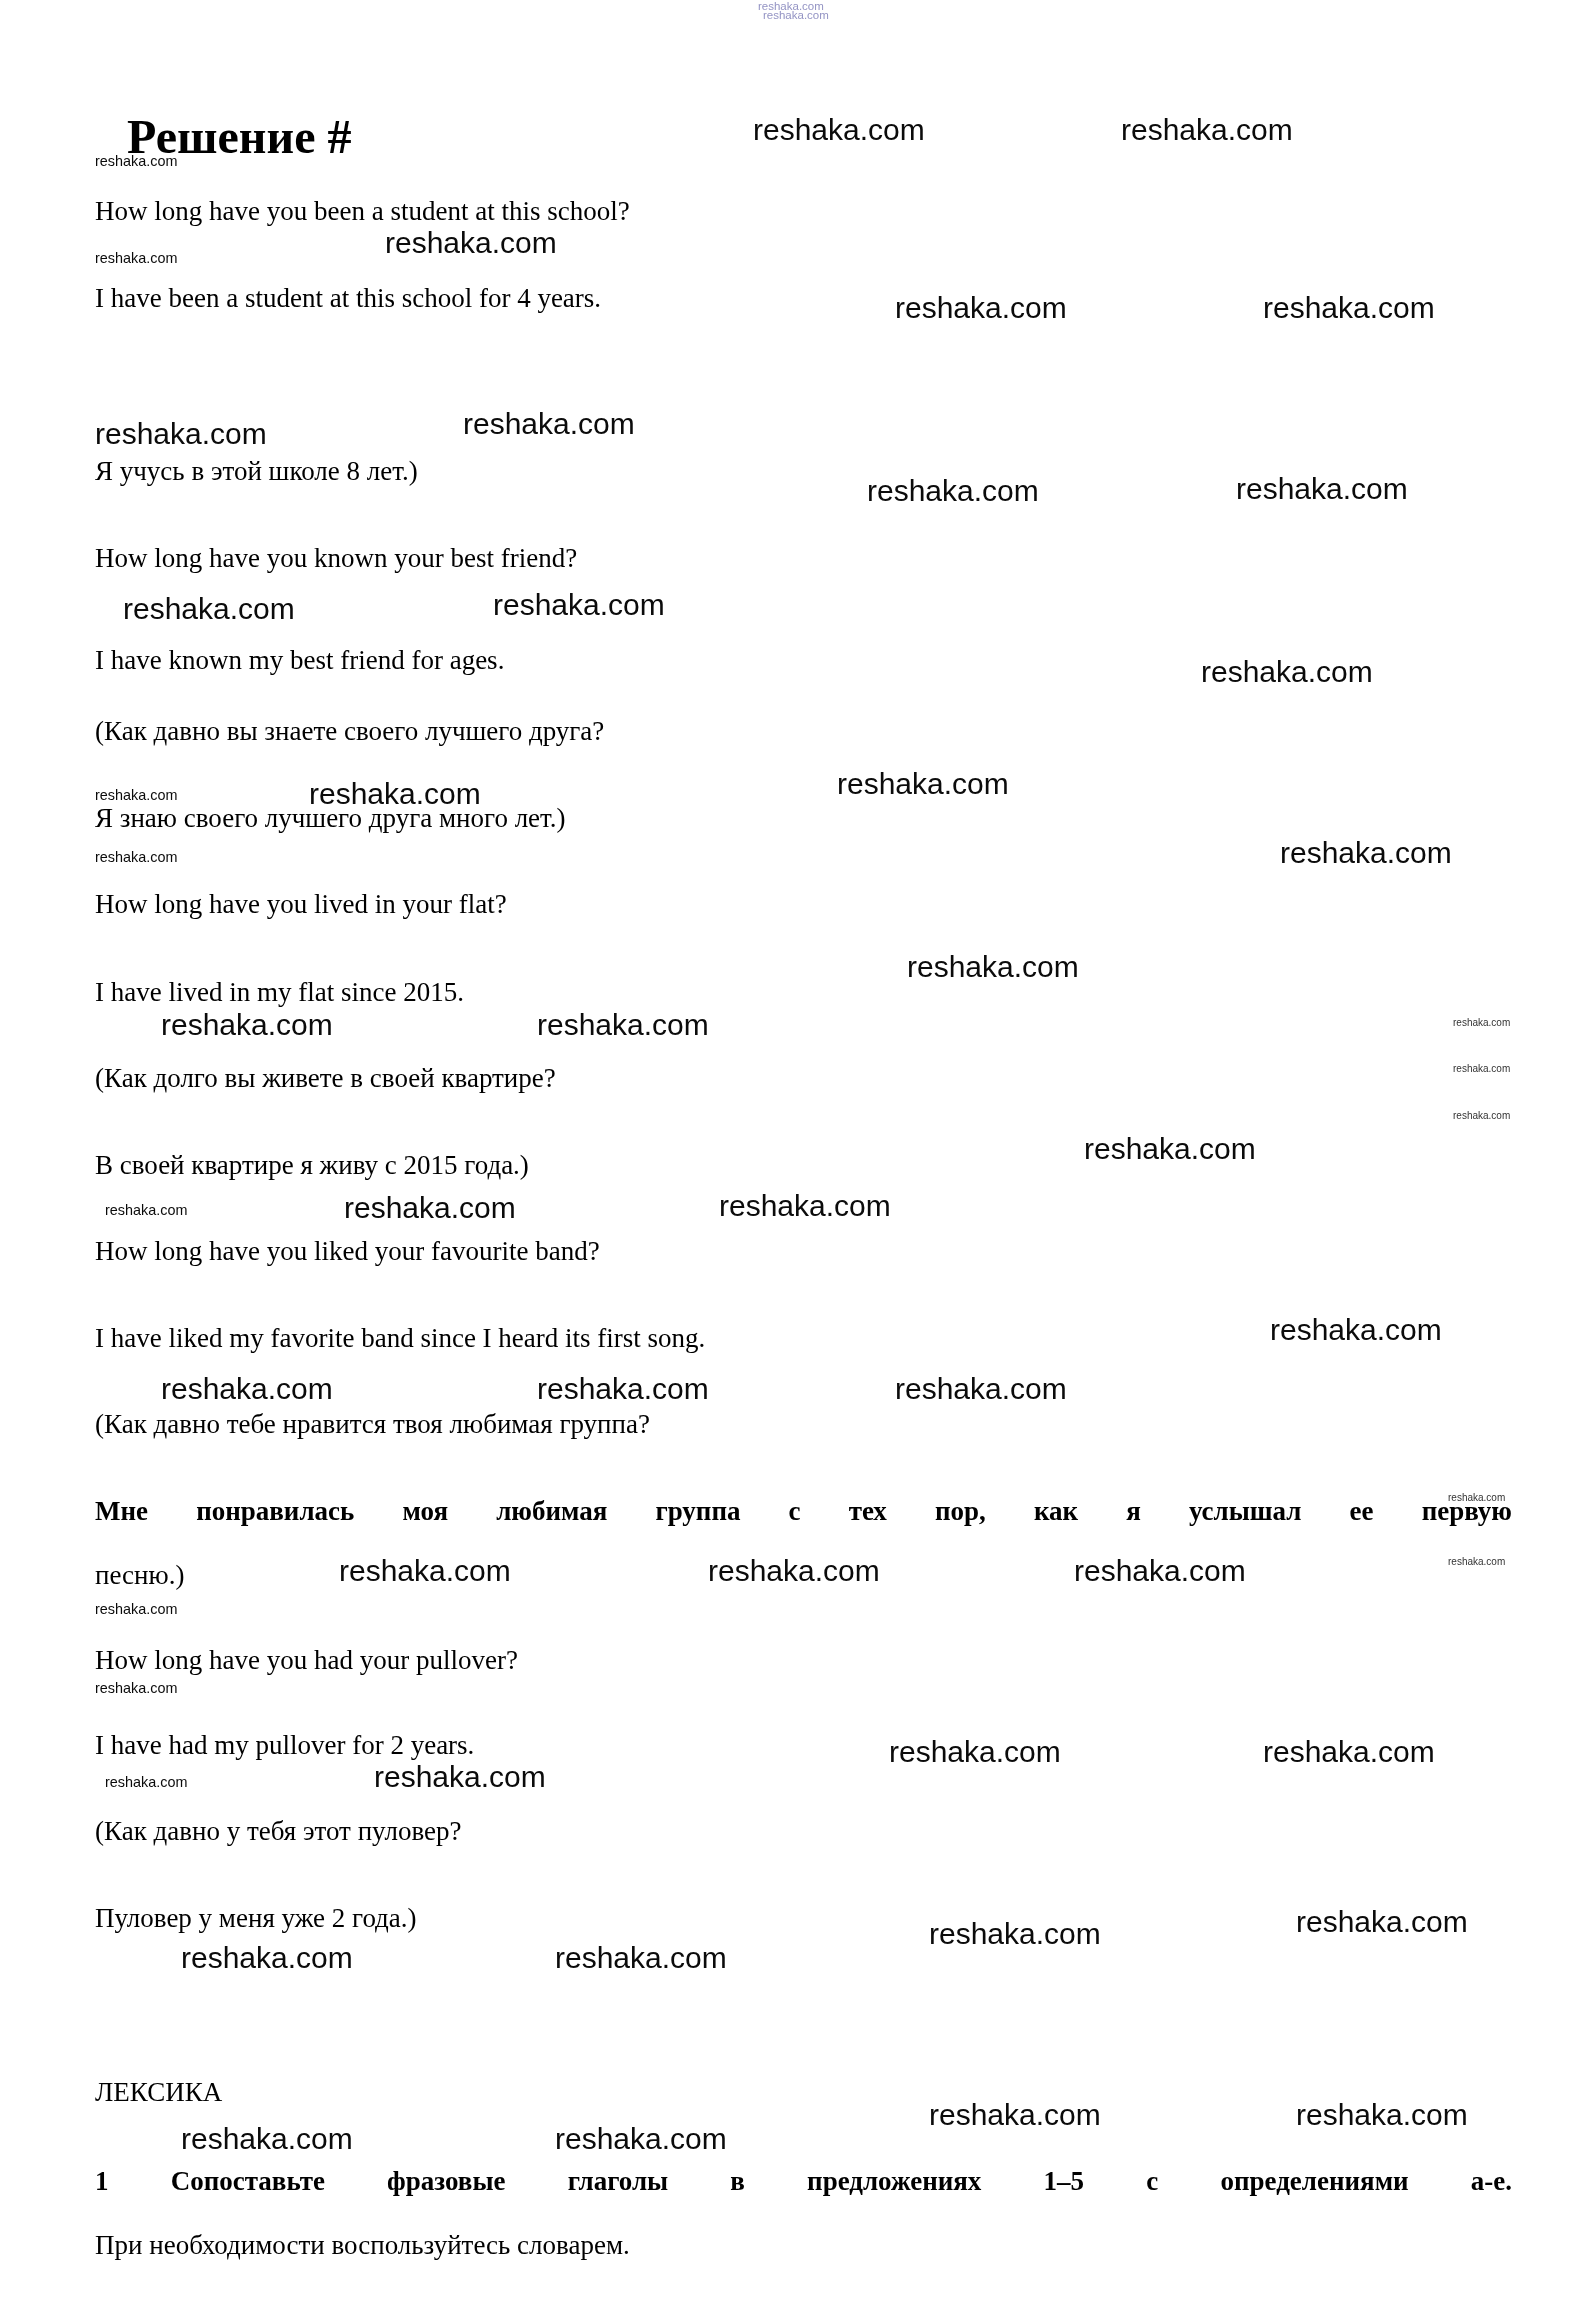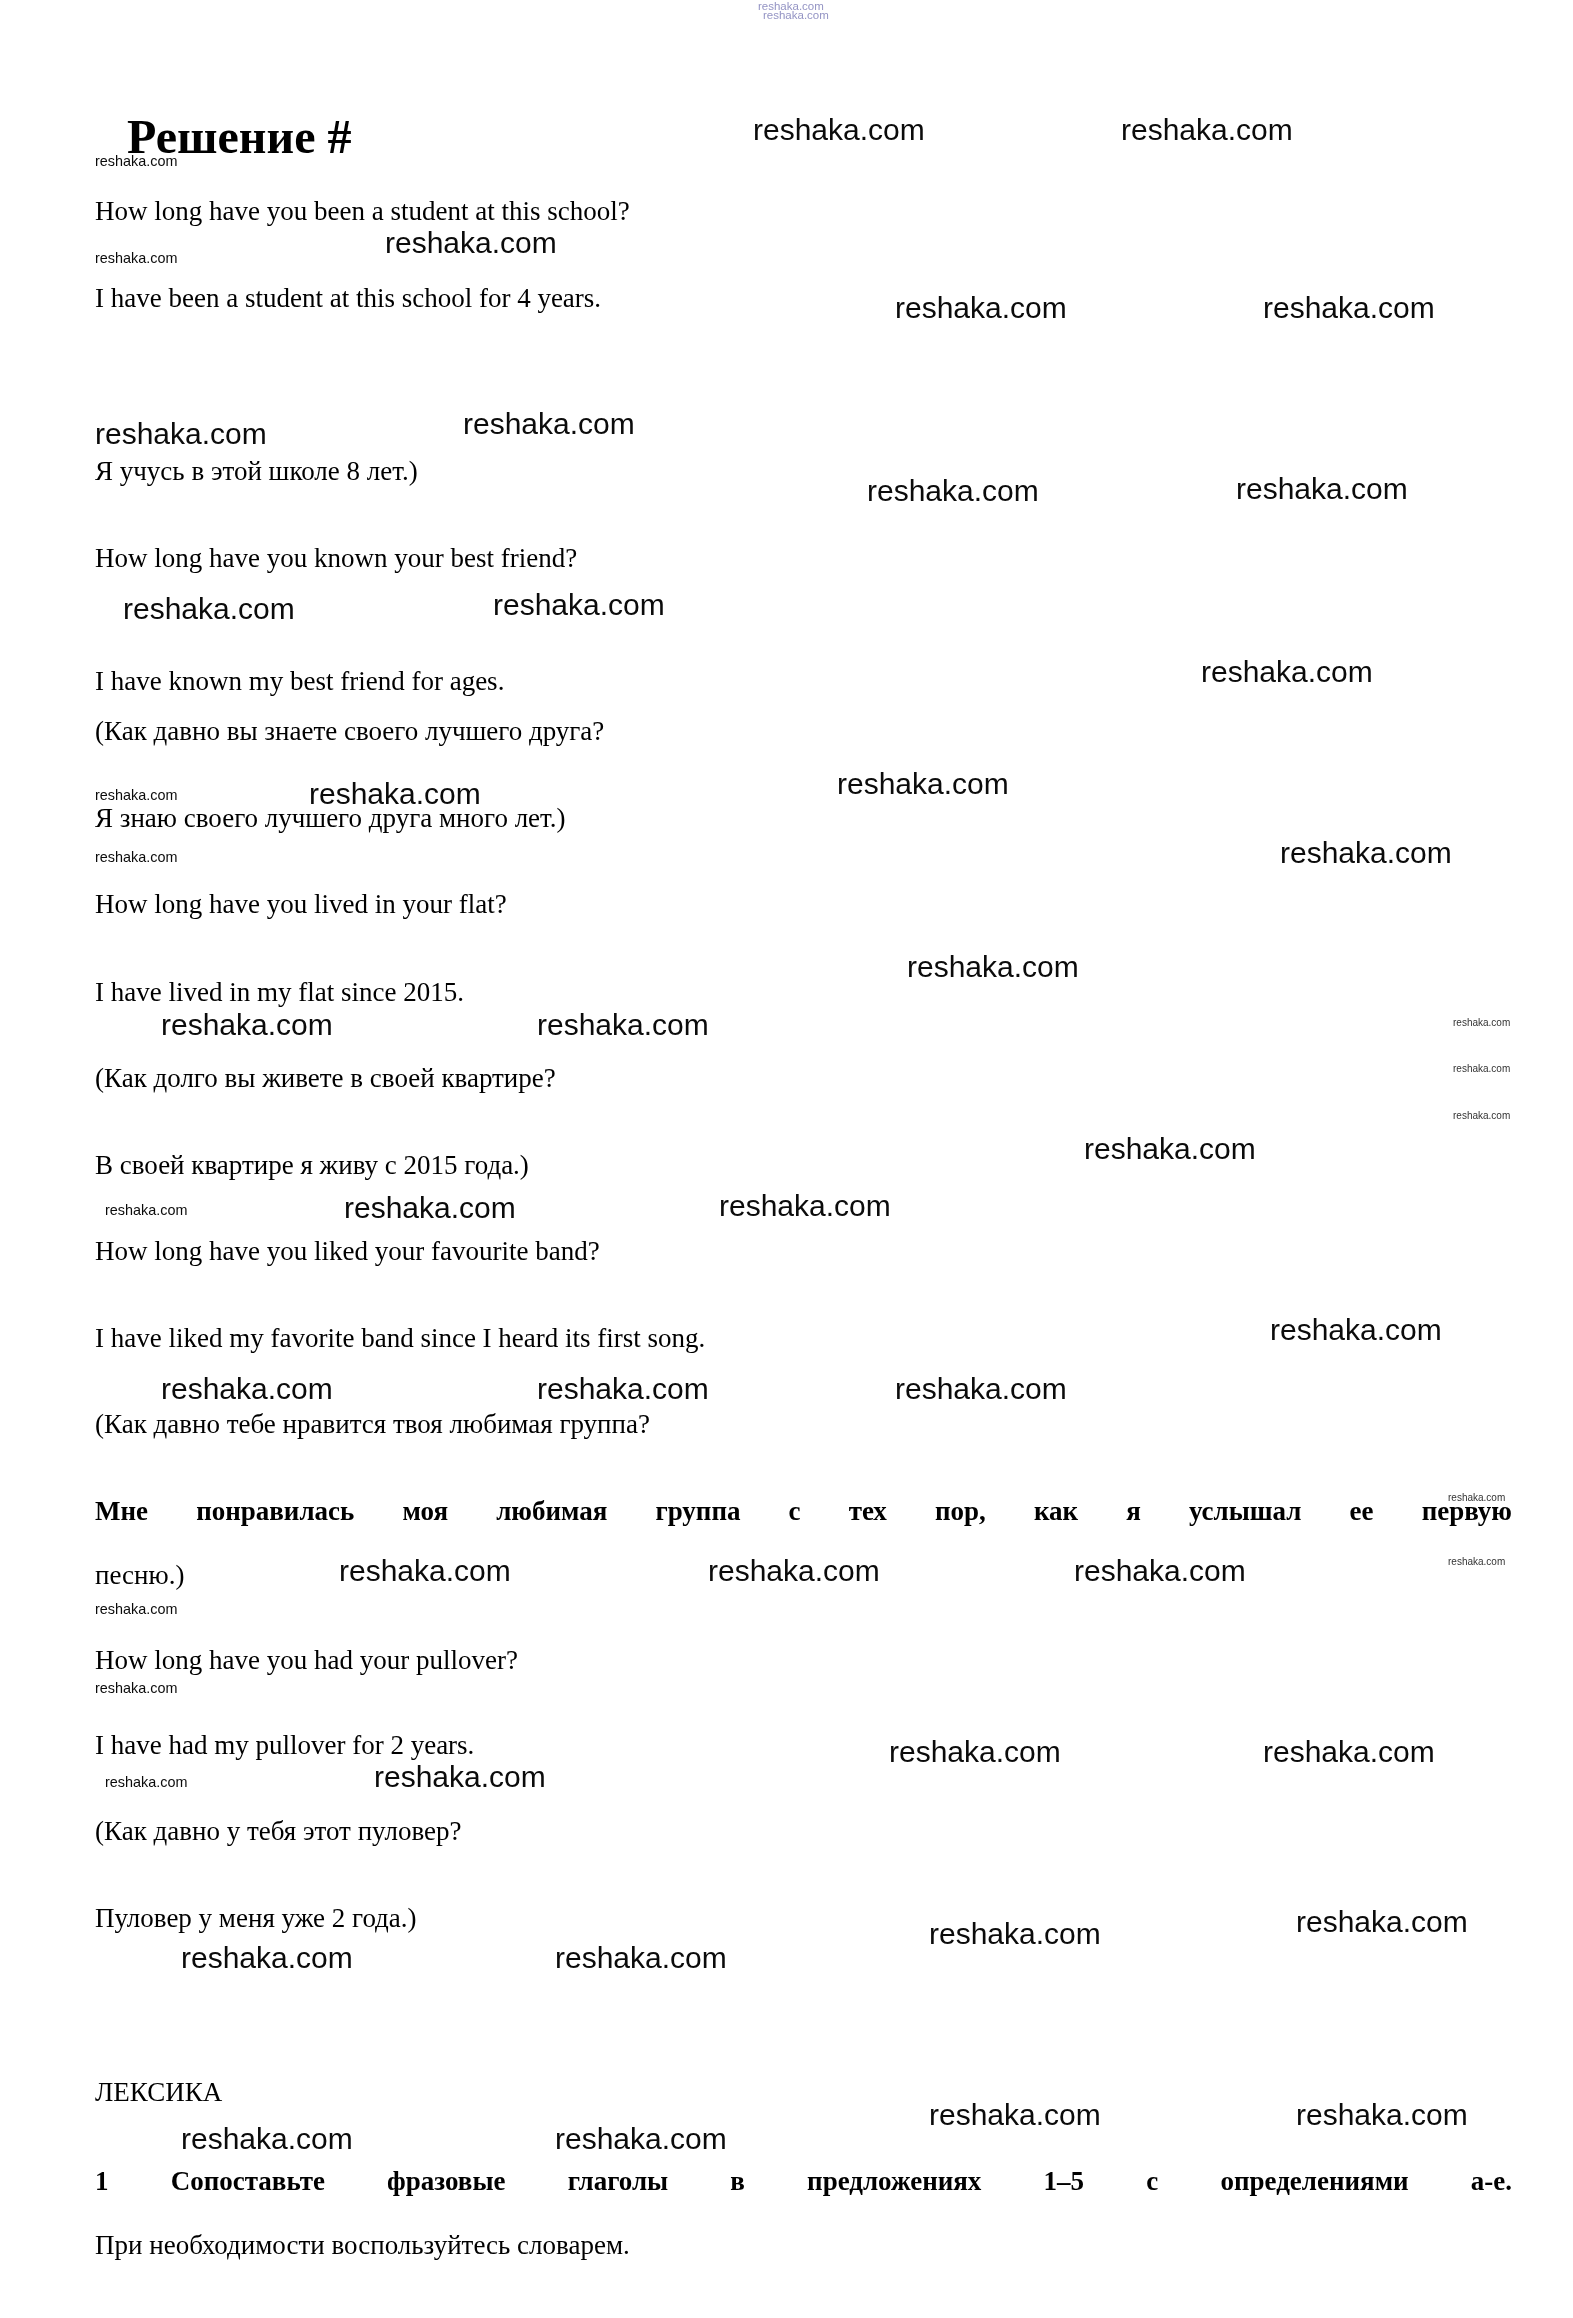--- a/index.html
+++ b/index.html
@@ -54,21 +54,21 @@
 <body>
 
 <div id="page">
 
   <div class="title">Решение #</div>
 
   <div class="line" style="top:196px">How long have you been a student at this school?</div>
   <div class="line" style="top:283px">I have been a student at this school for 4 years.</div>
   <div class="line" style="top:456px">Я учусь в этой школе 8 лет.)</div>
   <div class="line" style="top:543px">How long have you known your best friend?</div>
-  <div class="line" style="top:666px">I have known my best friend for ages.</div>
+  <div class="line" style="top:645px">I have known my best friend for ages.</div>
   <div class="line" style="top:803px">Я знаю своего лучшего друга много лет.)</div>
   <div class="line" style="top:716px">(Как давно вы знаете своего лучшего друга?</div>
   <div class="line" style="top:889px">How long have you lived in your flat?</div>
   <div class="line" style="top:977px">I have lived in my flat since 2015.</div>
   <div class="line" style="top:1063px">(Как долго вы живете в своей квартире?</div>
   <div class="line" style="top:1150px">В своей квартире я живу с 2015 года.)</div>
   <div class="line" style="top:1236px">How long have you liked your favourite band?</div>
   <div class="line" style="top:1323px">I have liked my favorite band since I heard its first song.</div>
   <div class="line" style="top:1409px">(Как давно тебе нравится твоя любимая группа?</div>
   <div class="line justify" style="top:1496px">Мне понравилась моя любимая группа с тех пор, как я услышал ее первую</div>

